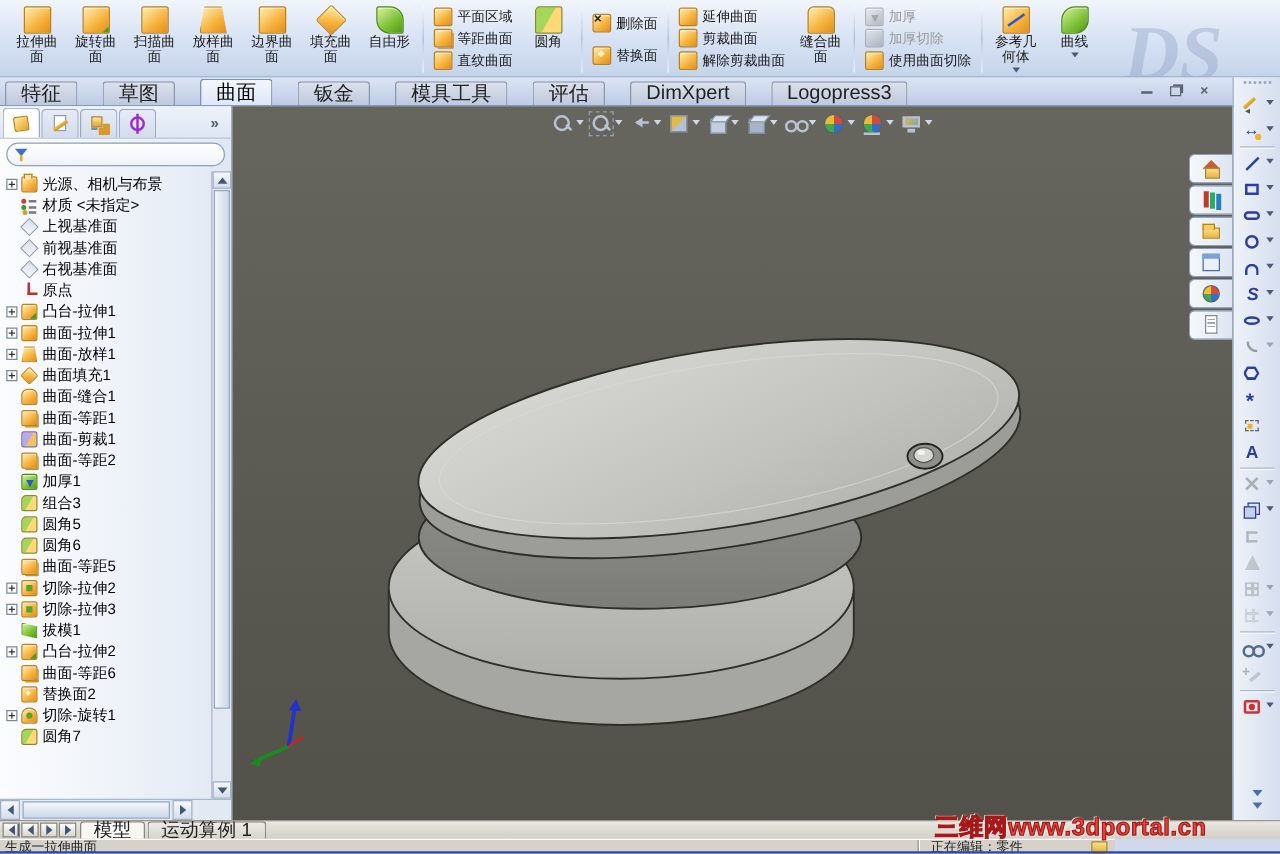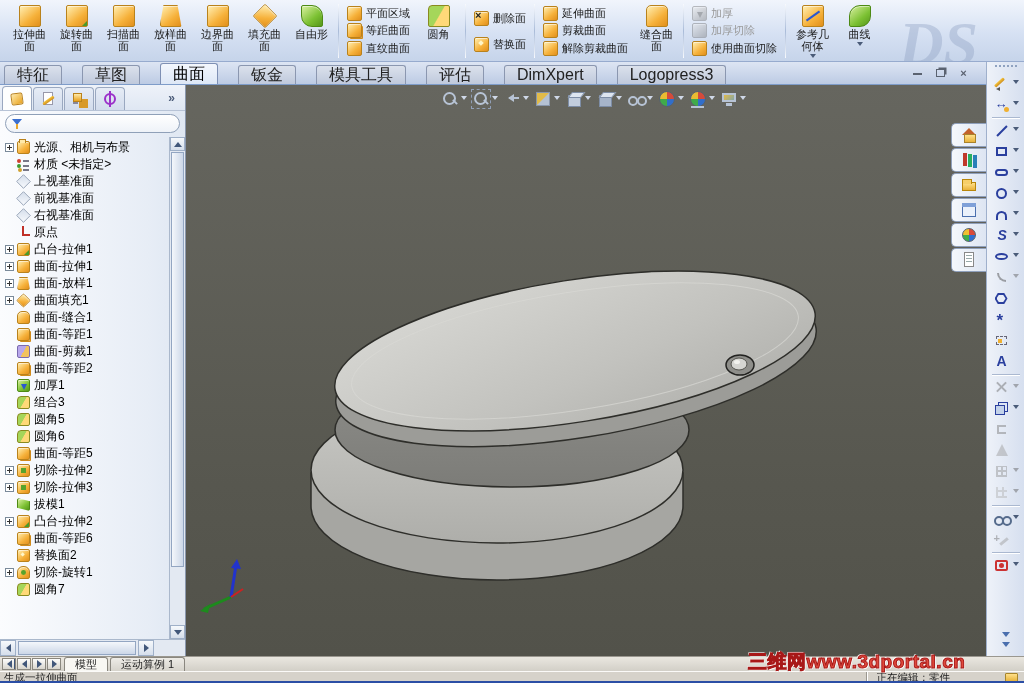--- a/index.html
+++ b/index.html
@@ -182,23 +182,23 @@
 .configurationmanager-icon::before{content:"";position:absolute;left:2px;top:2px;width:7px;height:7px;background:linear-gradient(#ffeaa8,#e8a21f);border:1px solid #b9821c;box-shadow:6px 6px 0 #d89a2a}
 .configurationmanager-icon::after{content:"";position:absolute;left:2px;top:11px;width:5px;height:2px;background:#889}
 .dimxpertmanager-icon::before{content:"";position:absolute;inset:2px;border:2px solid #9b30c9;border-radius:50%}
 .dimxpertmanager-icon::after{content:"";position:absolute;left:7px;top:0;width:2px;height:16px;background:#9b30c9;box-shadow:-7px 7px 0 7px transparent;clip-path:none}
 
 
 #motionbar{position:absolute;left:0;top:656px;width:1024px;height:15px;background:linear-gradient(#eae7e0,#d2cfc7);border-top:1px solid #9a978f;display:flex;align-items:flex-end;padding-left:2px}
 .mbtn{width:14px;height:12px;margin:0 1px 1px 0;background:linear-gradient(#fdfdfc,#d8d5cd);border:1px solid #8a877f;display:flex;align-items:center;justify-content:center}
 .mbtn i{display:block}
 .bar-l{box-shadow:-2px 0 0 -1px #41577a inset}
-.mtab{height:14px;padding:0 10px;margin-left:2px;font-size:11px;display:flex;align-items:center;background:linear-gradient(#eeece7,#d6d3cb);border:1px solid #8a877f;border-bottom:none;border-radius:3px 3px 0 0;color:#222;cursor:default}
+.mtab{height:14px;padding:0 10px;margin-left:2px;font-size:15px;display:flex;align-items:center;background:linear-gradient(#eeece7,#d6d3cb);border:1px solid #8a877f;border-bottom:none;border-radius:3px 3px 0 0;color:#222;cursor:default}
 .mtab.active{background:#f8f7f3}
-#statusbar{position:absolute;left:0;top:671px;width:1024px;height:12px;background:#d6d2ca;border-top:1px solid #fbfaf8;font-size:10.5px;color:#222;display:flex;align-items:center;overflow:visible}
+#statusbar{position:absolute;left:0;top:671px;width:892px;height:12px;background:#d6d2ca;border-top:1px solid #fbfaf8;font-size:10.5px;color:#222;display:flex;align-items:center;overflow:visible}
 #sb-left{margin-left:4px;white-space:nowrap}
 #sb-right{position:absolute;right:64px;display:flex;align-items:center;height:100%;padding:0 10px;border-left:1px solid #9a978f;box-shadow:inset 1px 0 0 #fff}
 #sb-flag{position:absolute;right:6px;top:1px;width:13px;height:10px;background:linear-gradient(#ffe08a,#e4ae32);border:1px solid #a8862b;border-radius:1px}
 #winedge{position:absolute;left:0;bottom:0;width:1024px;height:2px;background:#2b4ea5;z-index:60}
 </style>
 </head>
 <body>
 
 <div id="ribbon">
   <div class="rgroup">

